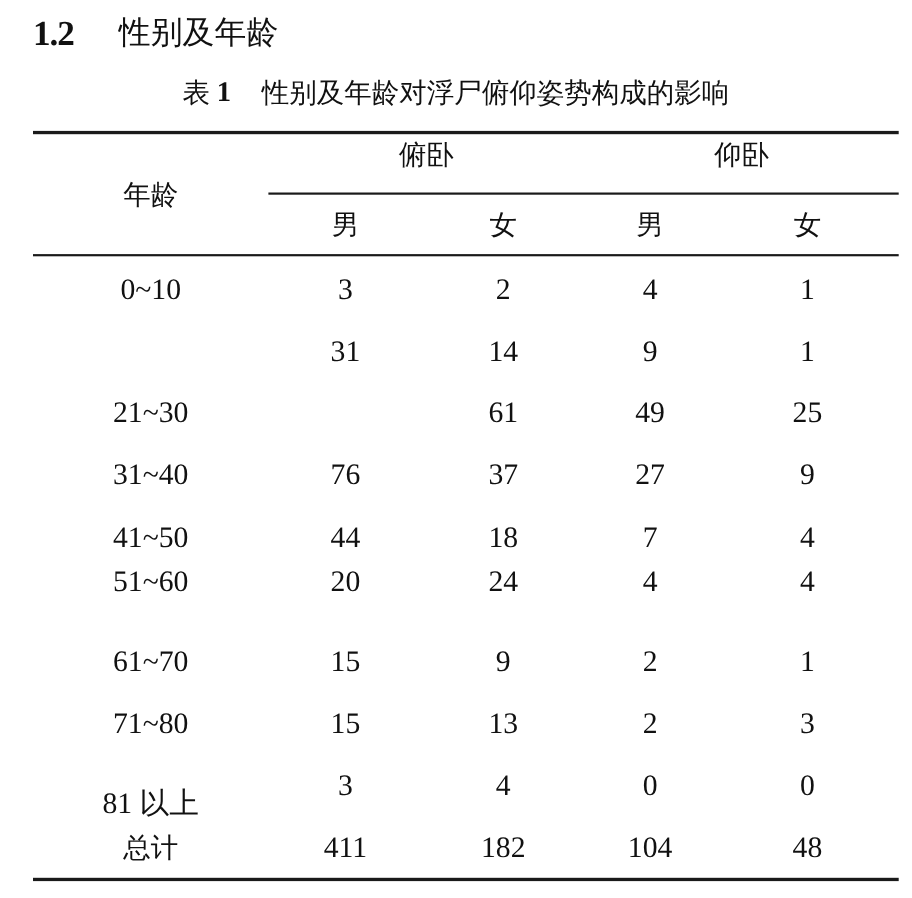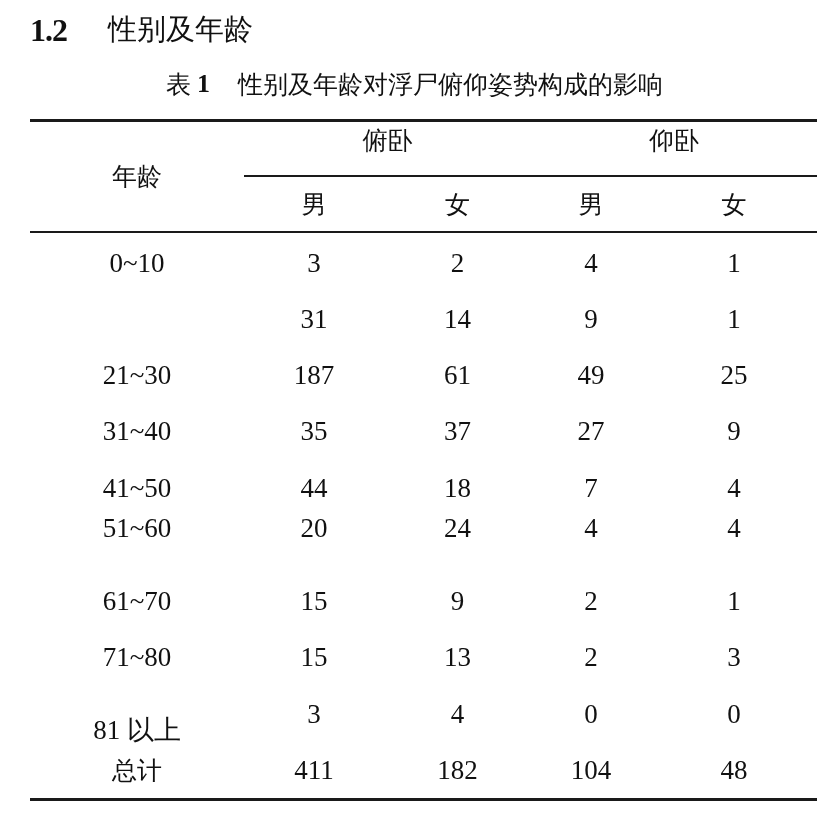--- a/index.html
+++ b/index.html
@@ -133,28 +133,27 @@
     <div class="cell col4" style="top:0;height:56px;">1</div>
   </div>
   <div class="row" style="top:291px;">
     <div class="cell col1" style="top:0;height:56px;">31</div>
     <div class="cell col2" style="top:0;height:56px;">14</div>
     <div class="cell col3" style="top:0;height:56px;">9</div>
     <div class="cell col4" style="top:0;height:56px;">1</div>
   </div>
   <div class="row" style="top:347px;">
     <div class="cell col0" style="top:0;height:56px;">21~30</div>
-    <div class="cell col1" style="top:0;height:56px;">187</div>
     <div class="cell col2" style="top:0;height:56px;">61</div>
     <div class="cell col3" style="top:0;height:56px;">49</div>
     <div class="cell col4" style="top:0;height:56px;">25</div>
   </div>
   <div class="row" style="top:403px;">
     <div class="cell col0" style="top:0;height:56px;">31~40</div>
-    <div class="cell col1" style="top:0;height:56px;">35</div>
+    <div class="cell col1" style="top:0;height:56px;">76</div>
     <div class="cell col2" style="top:0;height:56px;">37</div>
     <div class="cell col3" style="top:0;height:56px;">27</div>
     <div class="cell col4" style="top:0;height:56px;">9</div>
   </div>
   <div class="row" style="top:460px;">
     <div class="cell col0" style="top:0;height:56px;">41~50</div>
     <div class="cell col1" style="top:0;height:56px;">44</div>
     <div class="cell col2" style="top:0;height:56px;">18</div>
     <div class="cell col3" style="top:0;height:56px;">7</div>
     <div class="cell col4" style="top:0;height:56px;">4</div>

